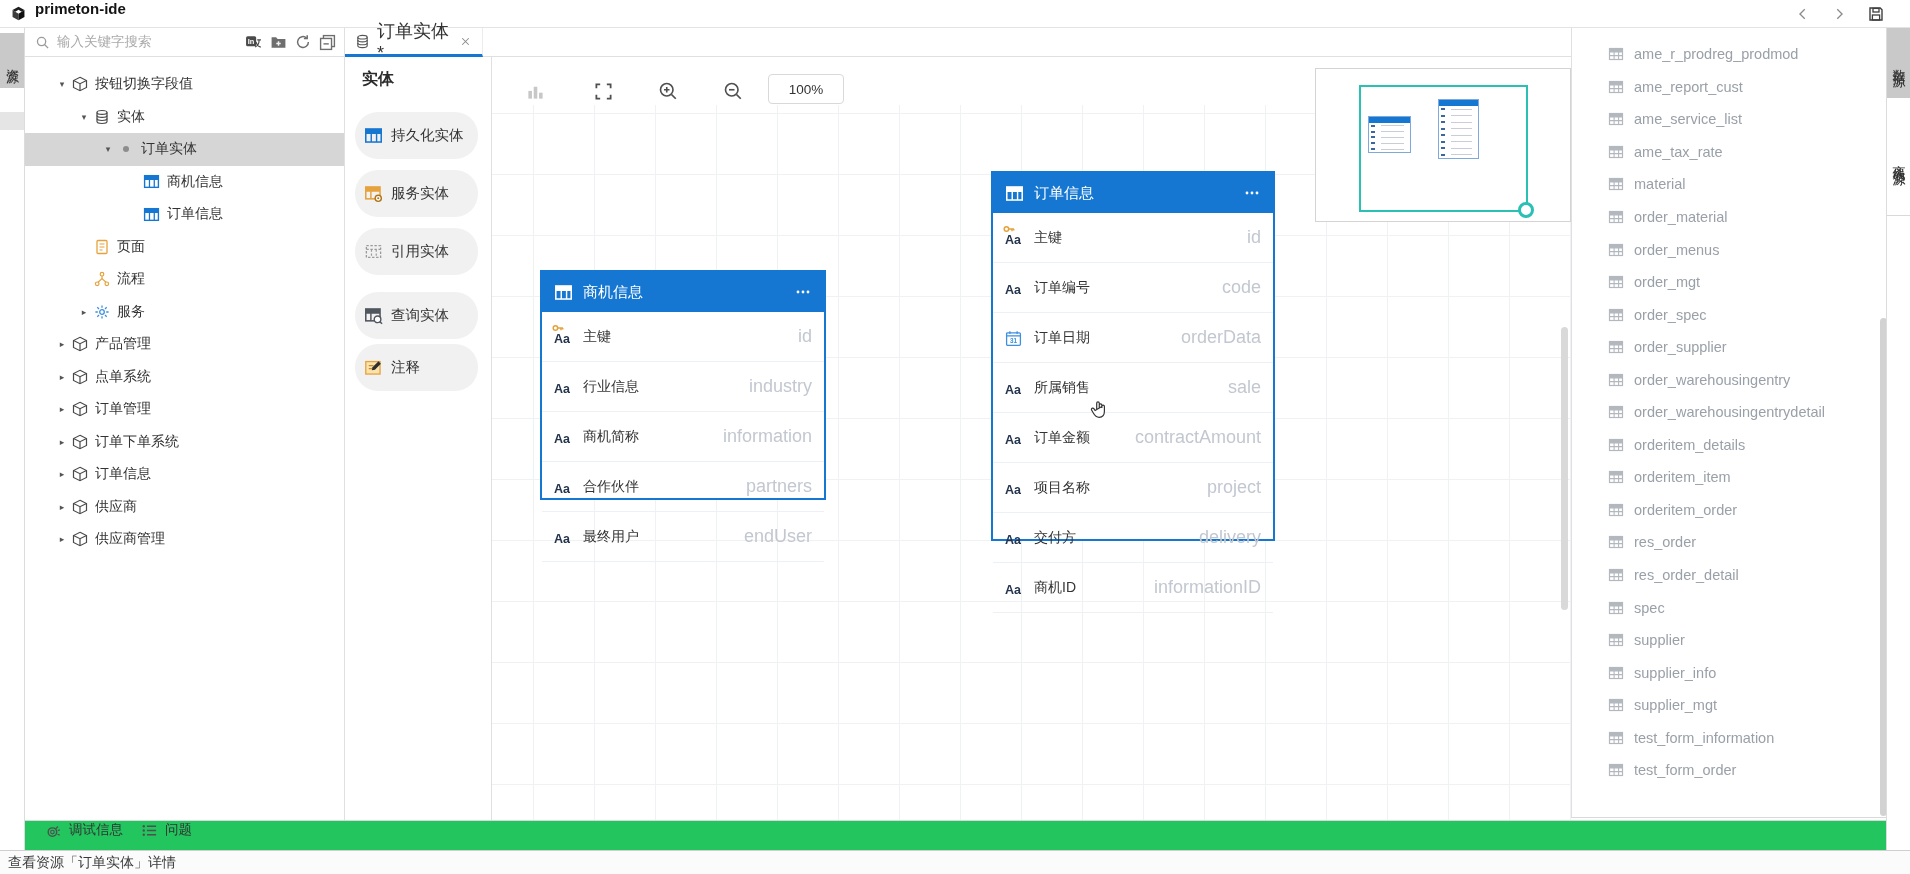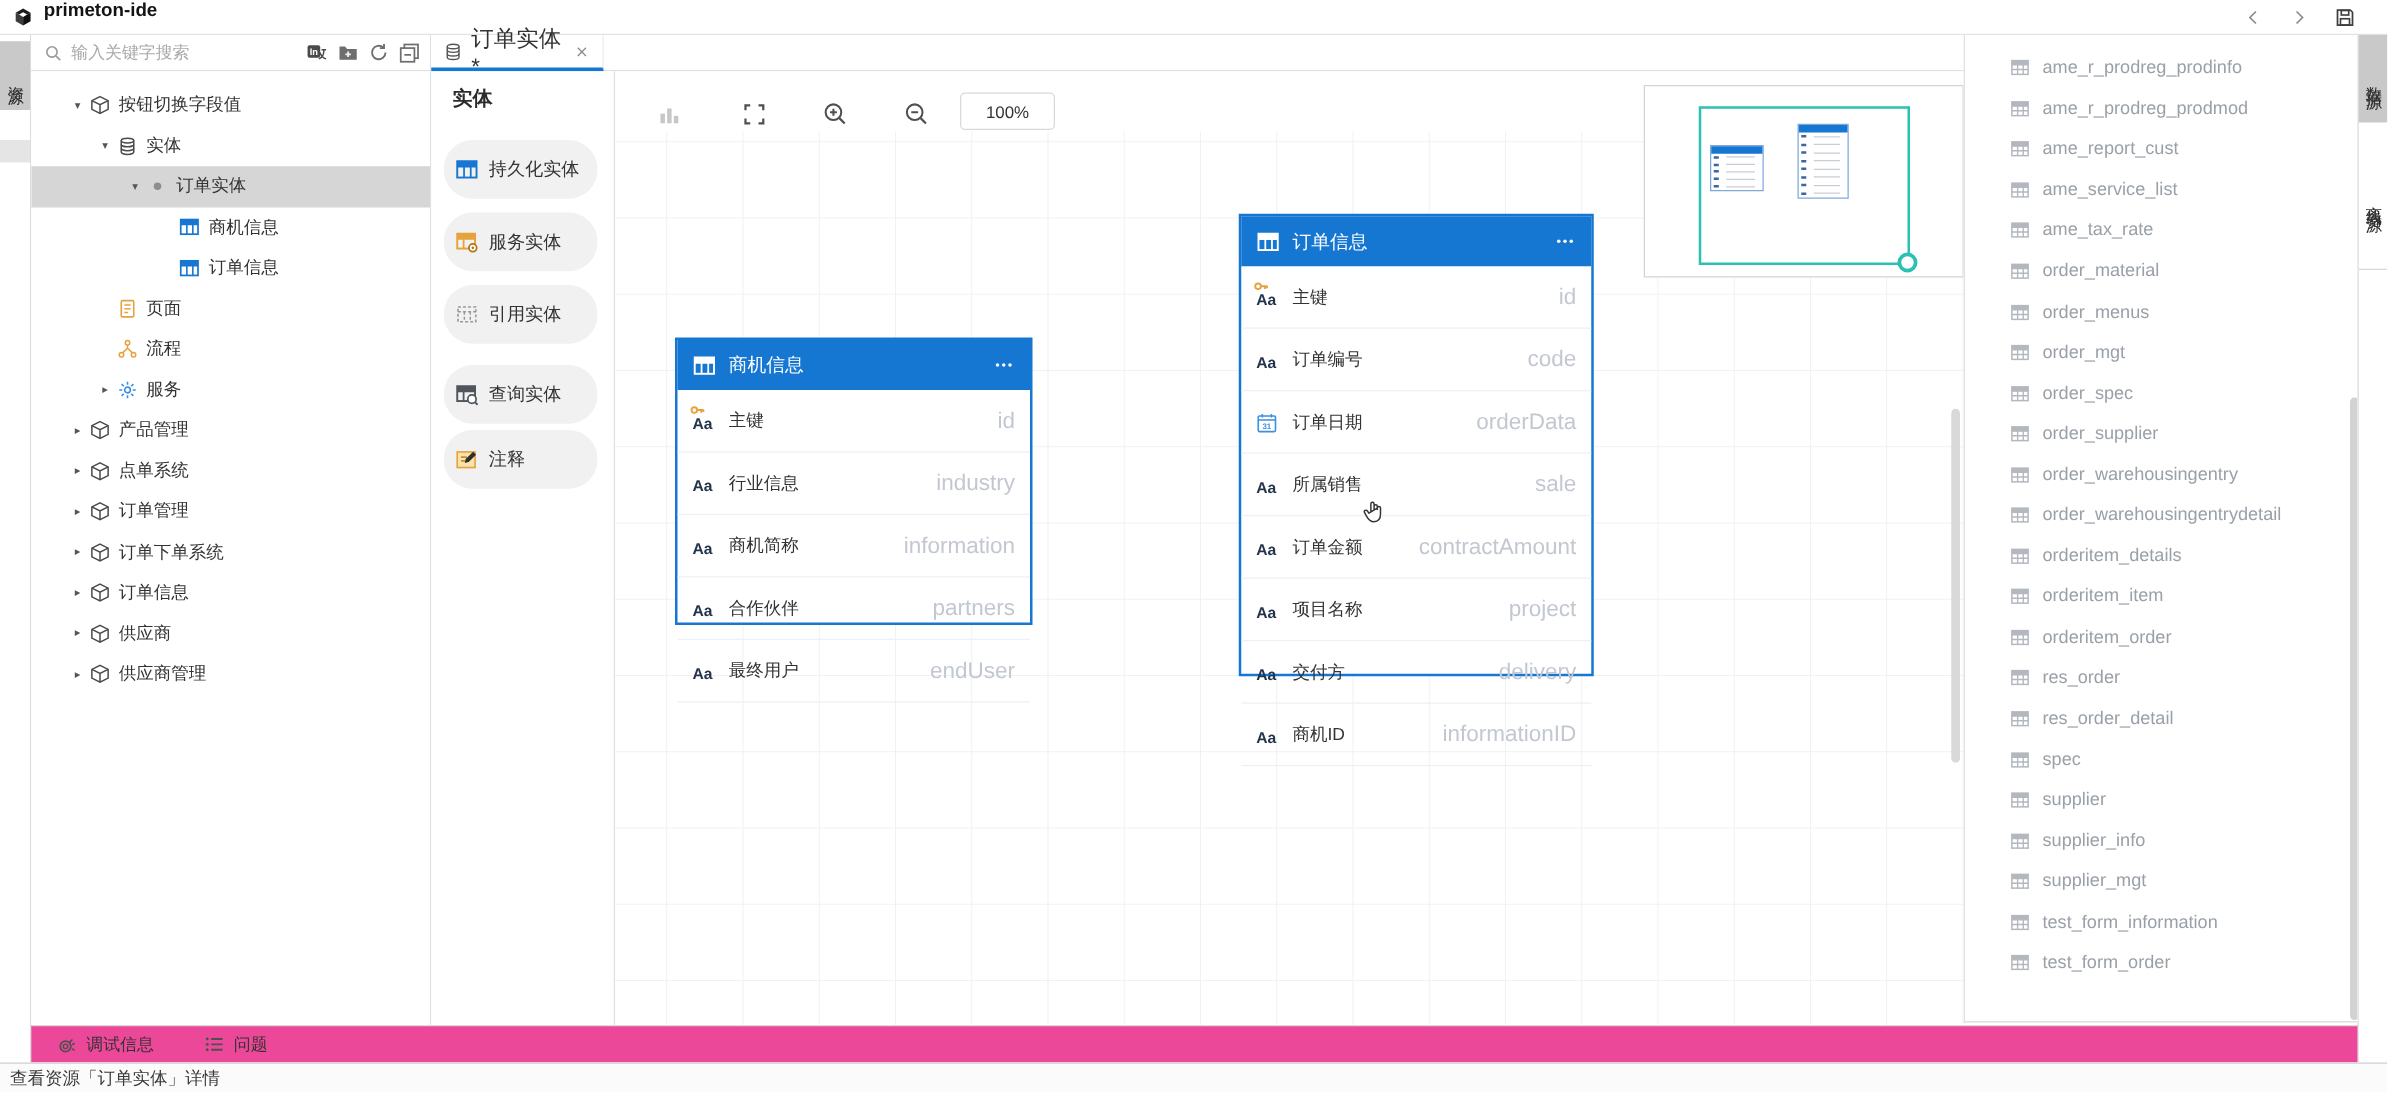--- a/index.html
+++ b/index.html
@@ -90,22 +90,22 @@
   #minimap-handle { position:absolute; left:202px; top:133px; width:16px; height:16px; border:3px solid #2bc0b4; border-radius:50%; background:#fff; }
 
   
   #right-panel { left:1571px; top:28px; width:315px; height:790px; background:#fff; border-left:1px solid #e0e0e0; border-bottom:1px solid #d9d9d9; overflow:hidden; }
   #table-list { position:absolute; left:0; top:10px; width:100%; }
   .tbl-row { height:32.55px; display:flex; align-items:center; padding-left:36px; font-size:14.5px; color:#9aa0a8; }
   .tbl-row .ic { width:16px; height:16px; margin-right:10px; }
   #right-scrollbar { position:absolute; left:308px; top:290px; width:7px; height:498px; background:#d2d2d2; border-radius:4px; }
 
   
-  #debugbar { left:25px; top:820px; width:1861px; height:30px; background:#ec4899; border-top:1px solid #d9d9d9;
-              display:flex; align-items:center; gap:40px; padding-left:20px; }
+  #debugbar { left:25px; top:820px; width:1861px; height:30px; background:#22c55e; border-top:1px solid #d9d9d9;
+              display:flex; align-items:flex-start; gap:18px; padding-left:20px; }
   .debug-item { display:flex; align-items:center; gap:7px; font-size:13.5px; color:#333; }
   #statusbar { left:0; top:850px; width:1910px; height:24px; background:#fbfbfb; border-top:1px solid #cfcfcf;
                display:flex; align-items:center; padding-left:8px; font-size:14px; color:#3a3a3a; }
 
   .cursor-hand { position:absolute; left:596px; top:341px; width:22px; height:22px; z-index:9; }
 </style>
 </head>
 <body>
 
 <div id="root">
@@ -673,30 +673,20 @@
   <div id="right-panel" class="abs">
     <div id="table-list">
         <div class="tbl-row">
           <span class="ic">
             <svg width="16" height="16" viewBox="0 0 16 16">
               <rect x="1.5" y="2.5" width="13" height="11" fill="none" stroke="#b3b8bf" stroke-width="1.2"></rect>
               <rect x="1.5" y="2.5" width="13" height="3.4" fill="#b3b8bf"></rect>
               <path d="M1.5 5.9h13M1.5 9.6h13M6.1 5.9v7.6M10.6 5.9v7.6" stroke="#b3b8bf" stroke-width="1.1" fill="none"></path>
             </svg>
           </span>
-          <span>ame_r_prodreg_prodinfo</span>
-        </div>
-        <div class="tbl-row">
-          <span class="ic">
-            <svg width="16" height="16" viewBox="0 0 16 16">
-              <rect x="1.5" y="2.5" width="13" height="11" fill="none" stroke="#b3b8bf" stroke-width="1.2"></rect>
-              <rect x="1.5" y="2.5" width="13" height="3.4" fill="#b3b8bf"></rect>
-              <path d="M1.5 5.9h13M1.5 9.6h13M6.1 5.9v7.6M10.6 5.9v7.6" stroke="#b3b8bf" stroke-width="1.1" fill="none"></path>
-            </svg>
-          </span>
           <span>ame_r_prodreg_prodmod</span>
         </div>
         <div class="tbl-row">
           <span class="ic">
             <svg width="16" height="16" viewBox="0 0 16 16">
               <rect x="1.5" y="2.5" width="13" height="11" fill="none" stroke="#b3b8bf" stroke-width="1.2"></rect>
               <rect x="1.5" y="2.5" width="13" height="3.4" fill="#b3b8bf"></rect>
               <path d="M1.5 5.9h13M1.5 9.6h13M6.1 5.9v7.6M10.6 5.9v7.6" stroke="#b3b8bf" stroke-width="1.1" fill="none"></path>
             </svg>
           </span>
@@ -714,20 +704,30 @@
         </div>
         <div class="tbl-row">
           <span class="ic">
             <svg width="16" height="16" viewBox="0 0 16 16">
               <rect x="1.5" y="2.5" width="13" height="11" fill="none" stroke="#b3b8bf" stroke-width="1.2"></rect>
               <rect x="1.5" y="2.5" width="13" height="3.4" fill="#b3b8bf"></rect>
               <path d="M1.5 5.9h13M1.5 9.6h13M6.1 5.9v7.6M10.6 5.9v7.6" stroke="#b3b8bf" stroke-width="1.1" fill="none"></path>
             </svg>
           </span>
           <span>ame_tax_rate</span>
+        </div>
+        <div class="tbl-row">
+          <span class="ic">
+            <svg width="16" height="16" viewBox="0 0 16 16">
+              <rect x="1.5" y="2.5" width="13" height="11" fill="none" stroke="#b3b8bf" stroke-width="1.2"></rect>
+              <rect x="1.5" y="2.5" width="13" height="3.4" fill="#b3b8bf"></rect>
+              <path d="M1.5 5.9h13M1.5 9.6h13M6.1 5.9v7.6M10.6 5.9v7.6" stroke="#b3b8bf" stroke-width="1.1" fill="none"></path>
+            </svg>
+          </span>
+          <span>material</span>
         </div>
         <div class="tbl-row">
           <span class="ic">
             <svg width="16" height="16" viewBox="0 0 16 16">
               <rect x="1.5" y="2.5" width="13" height="11" fill="none" stroke="#b3b8bf" stroke-width="1.2"></rect>
               <rect x="1.5" y="2.5" width="13" height="3.4" fill="#b3b8bf"></rect>
               <path d="M1.5 5.9h13M1.5 9.6h13M6.1 5.9v7.6M10.6 5.9v7.6" stroke="#b3b8bf" stroke-width="1.1" fill="none"></path>
             </svg>
           </span>
           <span>order_material</span>

